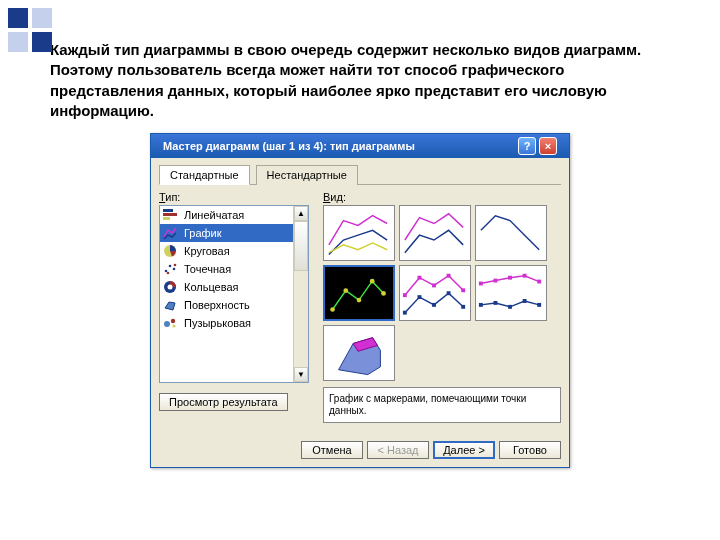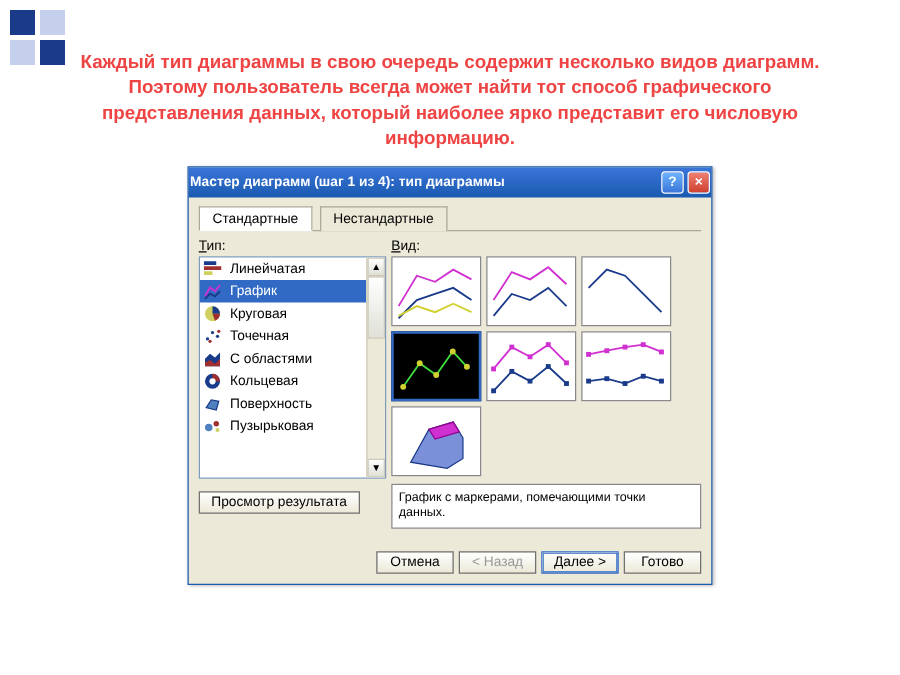--- a/index.html
+++ b/index.html
@@ -2,32 +2,32 @@
 <html><head>
 <meta charset="utf-8">
 <style>
 *{box-sizing:border-box;margin:0;padding:0}
 body{width:720px;height:540px;background:#fff;font-family:Tahoma,Arial,sans-serif;font-size:11px;position:relative;overflow:hidden}
 .corner{position:absolute;top:8px;left:8px;display:flex;flex-wrap:wrap;width:46px;gap:4px}
 .corner div{width:20px;height:20px;background:#1a3a8a}
 .corner div:nth-child(2){background:#c5d0ed}
 .corner div:nth-child(3){background:#c5d0ed}
 .corner div:nth-child(4){background:#1a3a8a}
-.caption{width:620px;margin:40px auto 12px;text-align:center;font-size:15px;font-weight:bold;line-height:1.35;color:#ef4444}
+.caption{width:620px;margin:40px auto 12px;font-size:15px;font-weight:bold;line-height:1.35;color:#000000}
 .win{width:420px;margin:0 auto;border:1px solid #1a5ab0;background:#ece9d8;box-shadow:1px 1px 3px rgba(0,0,0,0.3)}
-.tb{height:24px;background:linear-gradient(#3a75d8,#1a5ab0);display:flex;align-items:center;padding:0 1px;color:#fff;font-weight:bold;font-size:11px}
+.tb{height:24px;background:linear-gradient(#3a75d8,#1a5ab0);display:flex;align-items:center;padding:0 12px;color:#fff;font-weight:bold;font-size:11px}
 .tb-title{flex:1}
 .tb-btn{width:18px;height:18px;margin-left:3px;border:1px solid #fff;border-radius:3px;display:flex;align-items:center;justify-content:center;font-size:11px;font-weight:bold;cursor:pointer}
 .tb-help{background:linear-gradient(#6eb4ff,#3a75d8)}
 .tb-close{background:linear-gradient(#f08070,#d04030)}
 .body{padding:6px 8px 8px}
 .tabs{display:flex;border-bottom:1px solid #aca899;margin-bottom:6px}
 .tab{padding:3px 10px;border:1px solid #aca899;border-bottom:none;background:#ece9d8;margin-right:6px;position:relative;top:1px;cursor:pointer;font-size:11px}
 .tab.act{background:#fff;border-bottom:1px solid #fff;z-index:1}
-.cols{display:flex;gap:4px}
+.cols{display:flex;gap:14px}
 .lcol{flex:0 0 150px}
 .rcol{flex:1}
 .lbl{font-size:11px;margin-bottom:2px}
 .u{text-decoration:underline}
 .list{height:178px;border:1px solid #7f9db9;background:#fff;display:flex;overflow:hidden}
 .items{flex:1}
 .li{display:flex;align-items:center;padding:2px 3px;gap:5px;cursor:pointer;font-size:11px}
 .li.sel{background:#316ac5;color:#fff}
 .ico{width:16px;height:14px;flex-shrink:0;position:relative}
 .sb{width:15px;background:#ece9d8;border-left:1px solid #cdcabb;display:flex;flex-direction:column}
@@ -110,29 +110,20 @@
                     <circle cx="11" cy="7" r="1.3" fill="#1a3a8a"></circle>
                     <circle cx="5" cy="11" r="1.3" fill="#a03030"></circle>
                     <circle cx="12" cy="3" r="1.3" fill="#a03030"></circle>
                   </svg>
                 </span>
                 <span>Точечная</span>
               </div>
               <div class="li">
                 <span class="ico">
                   <svg width="16" height="14">
-                    <path d="M1,13 L1,7 L5,3 L9,6 L13,2 L13,13 Z" fill="#1a3a8a"></path>
-                    <path d="M1,13 L1,10 L5,8 L9,11 L13,7 L13,13 Z" fill="#a03030"></path>
-                  </svg>
-                </span>
-                <span>С областями</span>
-              </div>
-              <div class="li">
-                <span class="ico">
-                  <svg width="16" height="14">
                     <circle cx="7" cy="7" r="6" fill="#1a3a8a"></circle>
                     <path d="M7,7 L7,1 A6,6 0 0,1 13,7 Z" fill="#a03030"></path>
                     <circle cx="7" cy="7" r="2.5" fill="#fff"></circle>
                   </svg>
                 </span>
                 <span>Кольцевая</span>
               </div>
               <div class="li">
                 <span class="ico">
                   <svg width="16" height="14">

